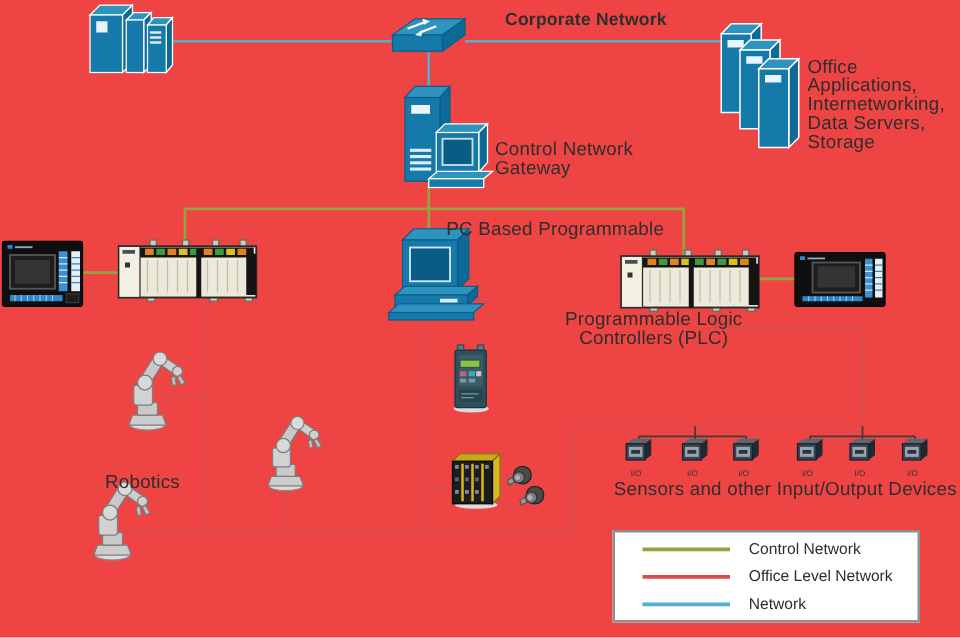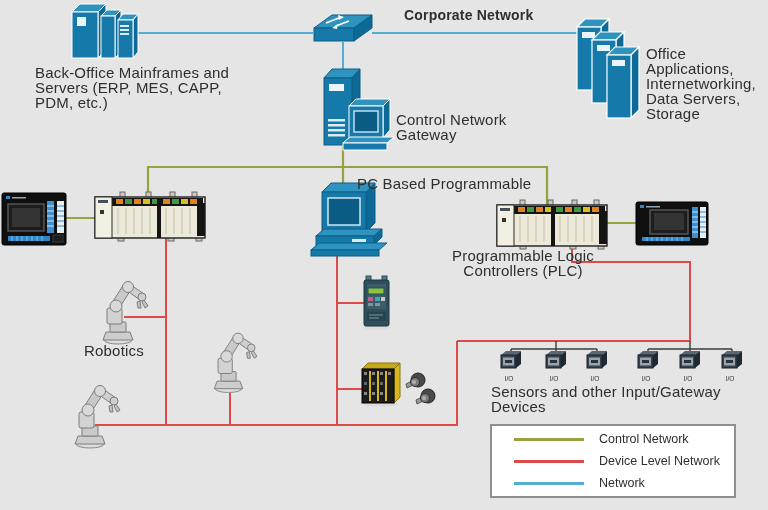--- a/index.html
+++ b/index.html
@@ -1,17 +1,17 @@
 <!DOCTYPE html>
 <html><head>
 <meta charset="utf-8">
 <style>
   html,body{margin:0;padding:0;background:#ffffff;}
   #stage{
-    position:relative;width:768px;height:510px;background:#e5e5e5;overflow:hidden;
+    position:relative;width:768px;height:510px;background:#ef4444;overflow:hidden;
     font-family:"Liberation Sans","DejaVu Sans",sans-serif;color:#2e2e2e;
   }
   #wires{position:absolute;left:0;top:0;width:768px;height:510px;}
   .lbl{position:absolute;font-size:15px;line-height:15px;white-space:pre-line;letter-spacing:.2px;}
   .lbl.bold{font-weight:bold;font-size:14px;}
   .lbl.center{text-align:center;}
   
   .legend{
     position:absolute;left:490px;top:424px;width:246px;height:74px;
     border:2px solid #8f8f8f;background:#fff;box-sizing:border-box;
@@ -335,43 +335,40 @@
           <path d="M5,355 L10,351 L10,364 L5,368 Z" fill="#202832"></path>
         <rect x="-10" y="355" width="15" height="13" fill="#39434f" stroke="#1a2028"></rect>
         <rect x="-8" y="357.5" width="11" height="8" fill="#97a3af"></rect>
           <rect x="-6" y="360" width="7" height="3" fill="#2a323c"></rect>
         <text class="io-txt" x="-2" y="381" text-anchor="middle">I/O</text>
       </g>
     </g>
   </svg>
 
   <div class="lbl bold" style="left:404px;top:8px;">Corporate Network</div>
-  <div class="lbl" style="left:35px;top:65px;width:200px;">Back-Office Mainframes and
-Servers (ERP, MES, CAPP,
-PDM, etc.)</div>
   <div class="lbl" style="left:646px;top:46px;">Office Applications,
 Internetworking,
 Data Servers,
 Storage</div>
   <div class="lbl" style="left:396px;top:112px;">Control Network
 Gateway</div>
   <div class="lbl" style="left:357px;top:176px;">PC Based Programmable</div>
   <div class="lbl center" style="left:442px;top:248px;width:162px;">Programmable Logic
 Controllers (PLC)</div>
-  <div class="lbl" style="left:84px;top:343px;text-align:center;">Robotics</div>
-  <div class="lbl" style="left:491px;top:384px;">Sensors and other Input/Gateway Devices</div>
+  <div class="lbl" style="left:84px;top:378px;text-align:center;">Robotics</div>
+  <div class="lbl" style="left:491px;top:384px;">Sensors and other Input/Output Devices</div>
 
   <div class="legend">
     <div class="legend-row">
       <div class="legend-swatch" style="background-color: rgb(151, 161, 63);"></div>
       <div class="legend-label">Control Network</div>
     </div>
     <div class="legend-row">
       <div class="legend-swatch" style="background-color: rgb(221, 74, 74);"></div>
-      <div class="legend-label">Device Level Network</div>
+      <div class="legend-label">Office Level Network</div>
     </div>
     <div class="legend-row">
       <div class="legend-swatch" style="background-color: rgb(85, 174, 208);"></div>
       <div class="legend-label">Network</div>
     </div>
   </div>
 
 </div>
 
 </body></html>

